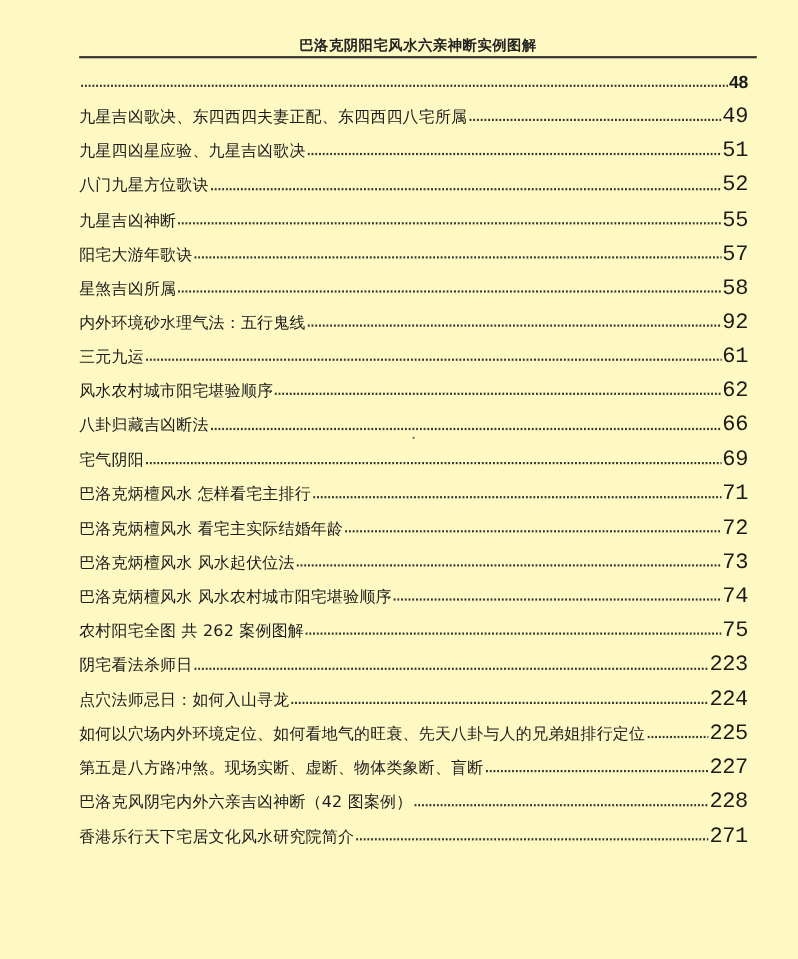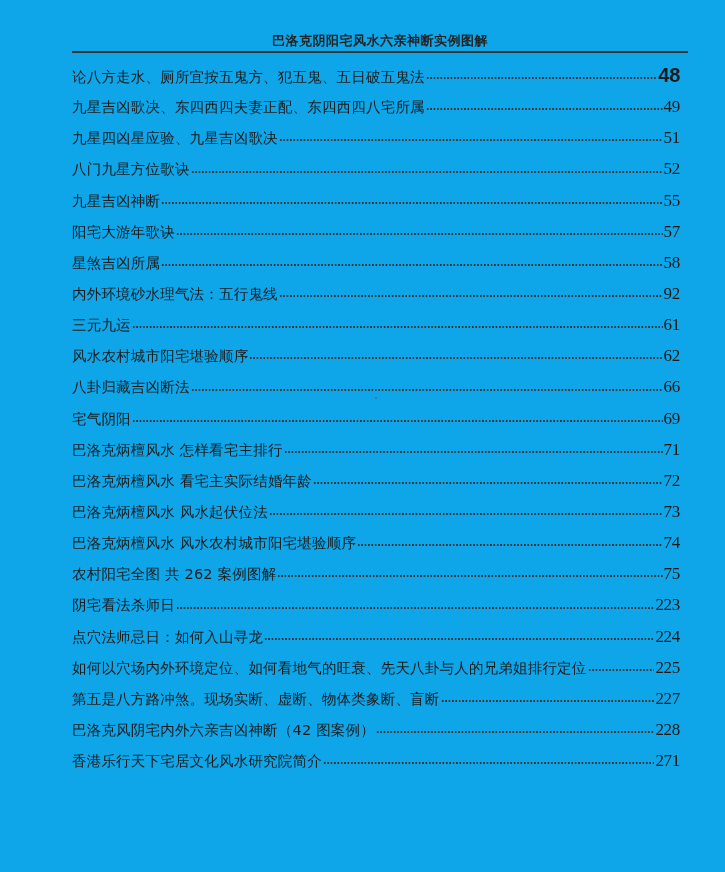--- a/index.html
+++ b/index.html
@@ -12,21 +12,21 @@
     height: 872px;
     position: relative;
     overflow: hidden;
     font-family: "DejaVu Serif", "Liberation Serif", serif;
     color: #1a1a1a;
   }
   .page {
     position: absolute;
     left: 0; top: 0;
     width: 725px; height: 872px;
-    background: #0ea5e9;
+    background: #fef9c3;
   }
   .running-header {
     position: absolute;
     left: 72px;
     width: 616px;
     top: 32px;
     text-align: center;
     font-size: 13px;
     font-weight: bold;
     letter-spacing: 0.5px;
@@ -74,48 +74,47 @@
     height: 2px;
     background-image: radial-gradient(circle, #333 0.8px, transparent 1px);
     background-size: 3.4px 2px;
     background-repeat: repeat-x;
     background-position: 0 0;
     align-self: flex-end;
     margin-bottom: 9px;
   }
   .toc-page {
     flex: 0 0 auto;
-    font-family: Liberation Serif, serif;
-    font-size: 17px;
+    font-family: Liberation Mono, monospace;
+    font-size: 20px;
     color: #1a1a1a;
     letter-spacing: -0.3px;
   }
   .toc-entry:first-child .toc-page {
     font-family: "Liberation Sans", "DejaVu Sans", sans-serif;
     font-weight: bold;
-    font-size: 20px;
+    font-size: 16px;
     text-align: right;
   }
   .speck {
     position: absolute;
     width: 2px; height: 2px;
     background: #666;
     border-radius: 1px;
   }
 </style>
 </head>
 <body>
 
 <div class="page">
   <div class="running-header">巴洛克阴阳宅风水六亲神断实例图解</div>
   <div class="header-rule"></div>
 
   <ul class="toc">
     <li class="toc-entry">
-        <span class="toc-title">论八方走水、厕所宜按五鬼方、犯五鬼、五日破五鬼法</span>
         <span class="toc-leader"></span>
         <span class="toc-page">48</span>
       </li>
     <li class="toc-entry">
         <span class="toc-title">九星吉凶歌决、东四西四夫妻正配、东四西四八宅所属</span>
         <span class="toc-leader"></span>
         <span class="toc-page">49</span>
       </li>
     <li class="toc-entry">
         <span class="toc-title">九星四凶星应验、九星吉凶歌决</span>

